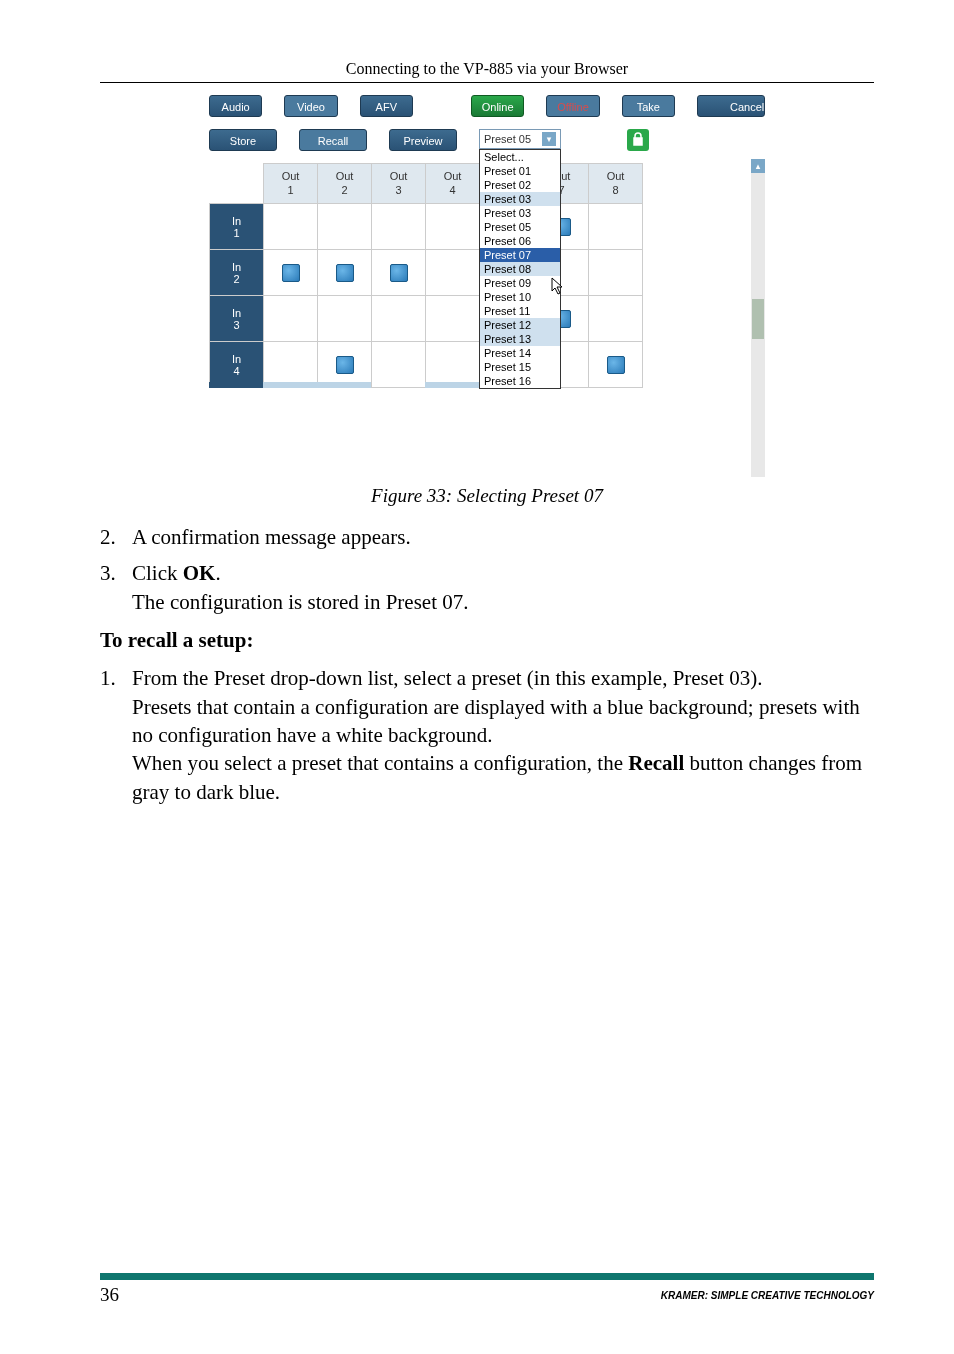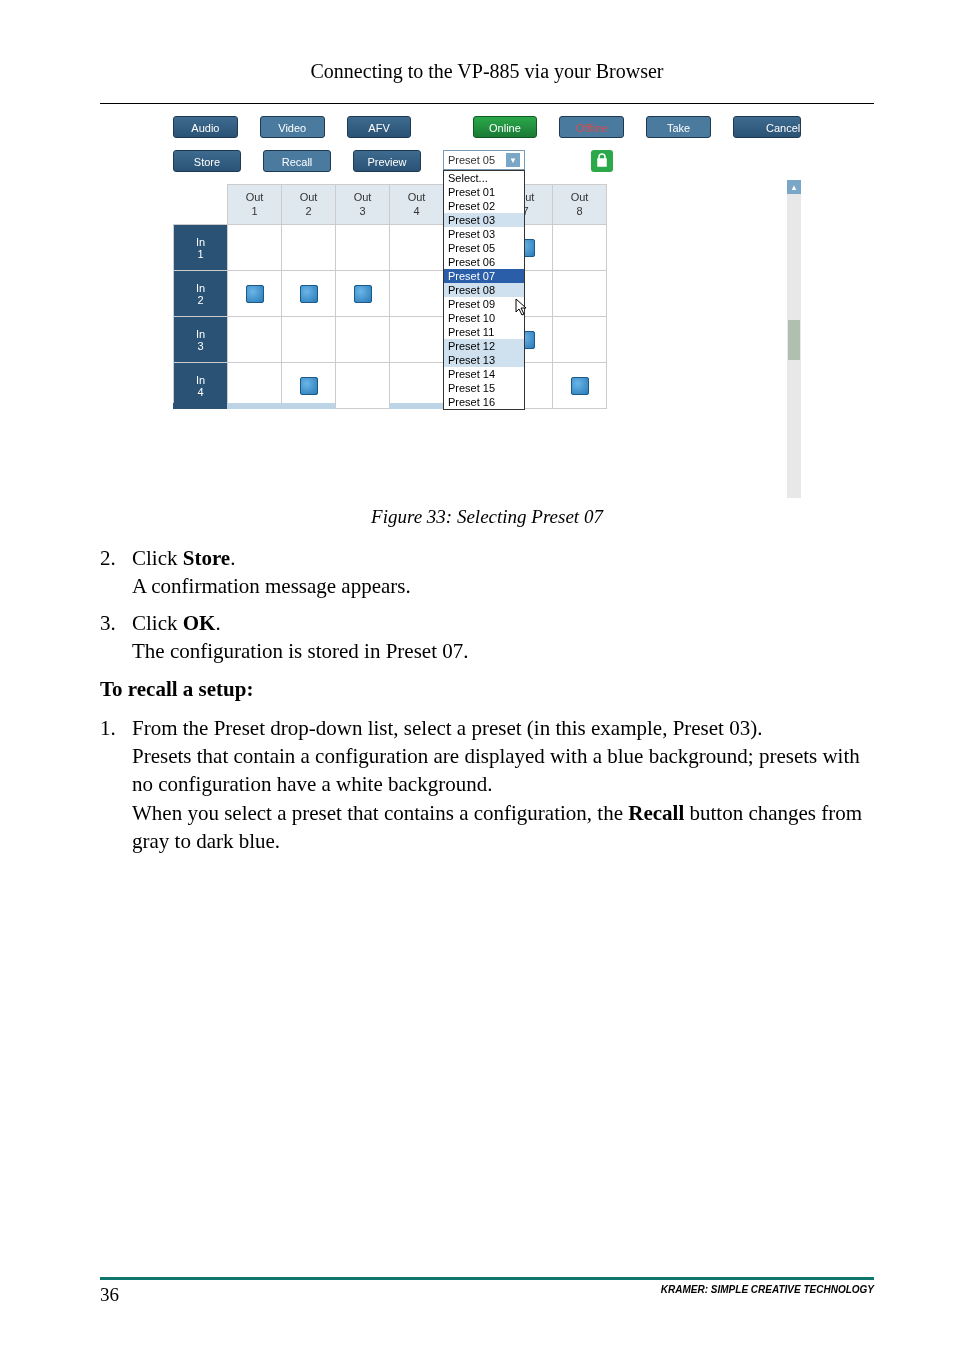--- a/index.html
+++ b/index.html
@@ -7,27 +7,27 @@
       font-family: "Times New Roman", Times, serif;
       background: #fff;
       width: 954px;
       height: 1354px;
       position: relative;
       padding: 60px 80px 40px 100px;
       color: #000;
     }
     .header-title {
       text-align: center;
-      font-size: 20px;
-      padding-bottom: 20px;
+      font-size: 16px;
+      padding-bottom: 4px;
       border-bottom: 1px solid #000;
       margin-bottom: 12px;
     }
     .screenshot {
-      width: 628px;
+      width: 556px;
       height: 382px;
       margin: 0 auto 8px;
       position: relative;
       background: #fff;
       font-family: Arial, sans-serif;
     }
     .tab-row { display: flex; gap: 4px; }
     .tab-btn {
       width: 68px; height: 22px; line-height: 22px;
       text-align: center; font-size: 11px; color: #fff;
@@ -106,22 +106,22 @@
       font-size: 19px; margin: 6px 0 16px;
     }
     .content { font-size: 21px; line-height: 1.35; }
     .step { display: flex; margin-bottom: 8px; }
     .step .num { width: 32px; flex-shrink: 0; }
     .step .body { flex: 1; }
     .strong { font-weight: bold; }
     .subhead { font-weight: bold; margin: 10px 0 10px 0; font-size: 21px; }
     .footer {
       position: absolute; bottom: 48px; left: 100px; right: 80px;
-      border-top: 3px solid #0f766e; padding-top: 4px;
-      display: flex; justify-content: space-between; align-items: flex-start;
+      border-top: 7px solid #0f766e; padding-top: 4px;
+      display: flex; justify-content: space-between; align-items: center;
     }
     .page-num { font-size: 19px; }
     .footer-brand { font-size: 10px; font-weight: bold; font-style: italic; font-family: Arial, sans-serif; }
   </style>
 </head>
 <body>
 
 <div class="header-title">Connecting to the VP-885 via your Browser</div>
 
 <div class="screenshot">
@@ -272,21 +272,20 @@
   </div>
 </div>
 
 <div class="caption">Figure 33: Selecting Preset 07</div>
 
 <div class="content">
   <div id="stepsA">
       <div class="step">
         <div class="num">2.</div>
         <div class="body">
-          <div>Click <span class="strong">Store</span>.</div>
           <div>A confirmation message appears.</div>
         </div>
       </div>
       <div class="step">
         <div class="num">3.</div>
         <div class="body">
           <div>Click <span class="strong">OK</span>.</div>
           <div>The configuration is stored in Preset 07.</div>
         </div>
       </div>

